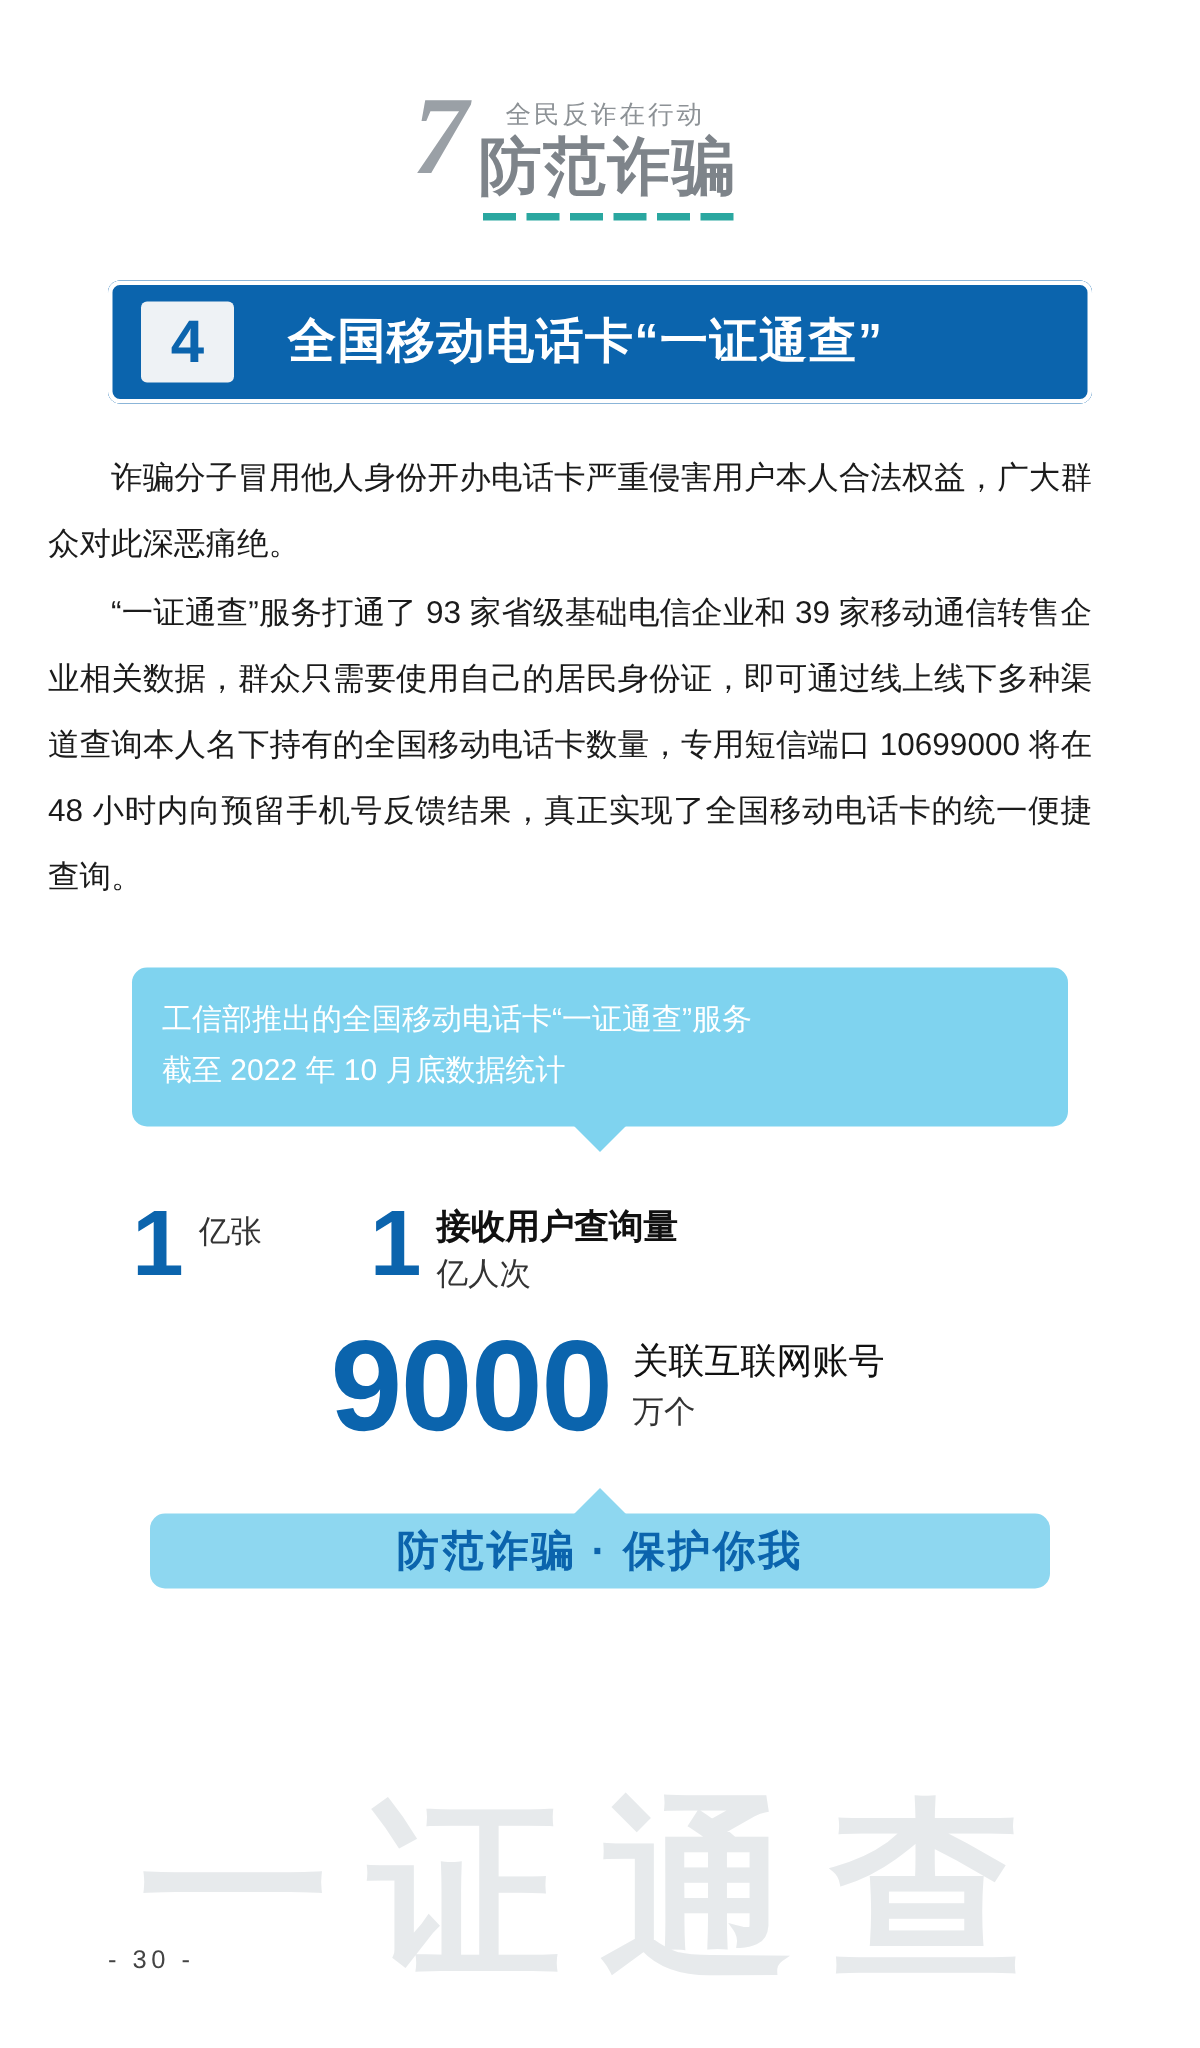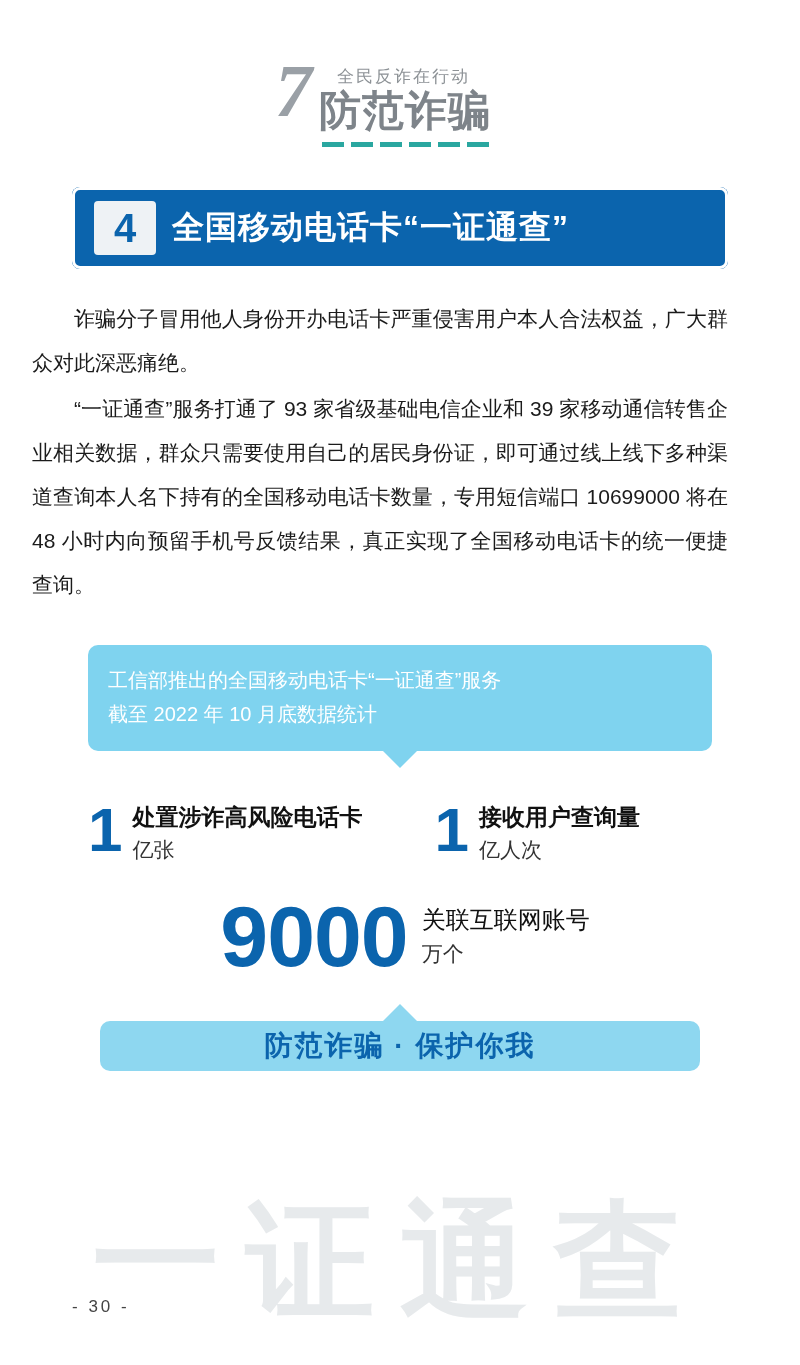--- a/index.html
+++ b/index.html
@@ -114,21 +114,21 @@
     border-radius: 4px;
     color: #0b64ad;
     font-size: 40px;
     font-weight: bold;
     display: flex;
     align-items: center;
     justify-content: center;
     font-family: "Liberation Sans", sans-serif;
   }
   .title-text {
-    margin-left: 16px;
+    margin-left: 36px;
     color: #ffffff;
     font-size: 32px;
     font-weight: bold;
     letter-spacing: 1px;
     text-align: center;
   }
 
   
   .body-copy {
     margin: 28px 72px 0 32px;
@@ -200,21 +200,21 @@
     line-height: 28px;
   }
   .stat-unit {
     color: #333333;
     font-size: 21px;
     line-height: 30px;
     margin-top: 4px;
   }
 
   .stat-row-big {
-    margin-top: 28px;
+    margin-top: 16px;
     display: flex;
     align-items: flex-start;
     justify-content: center;
     padding-left: 10px;
   }
   .stat-num-big {
     color: #0b64ad;
     font-weight: bold;
     font-size: 86px;
     line-height: 86px;
@@ -316,21 +316,20 @@
       <div>截至 2022 年 10 月底数据统计</div>
     </div>
     <div class="banner-arrow"></div>
   </div>
 
   <div class="stats">
     <div class="stat-row">
       <div class="stat">
         <div class="stat-num">1</div>
         <div class="stat-text">
-          <div class="stat-label">处置涉诈高风险电话卡</div>
           <div class="stat-unit">亿张</div>
         </div>
       </div>
       <div class="stat">
         <div class="stat-num">1</div>
         <div class="stat-text">
           <div class="stat-label">接收用户查询量</div>
           <div class="stat-unit">亿人次</div>
         </div>
       </div>

